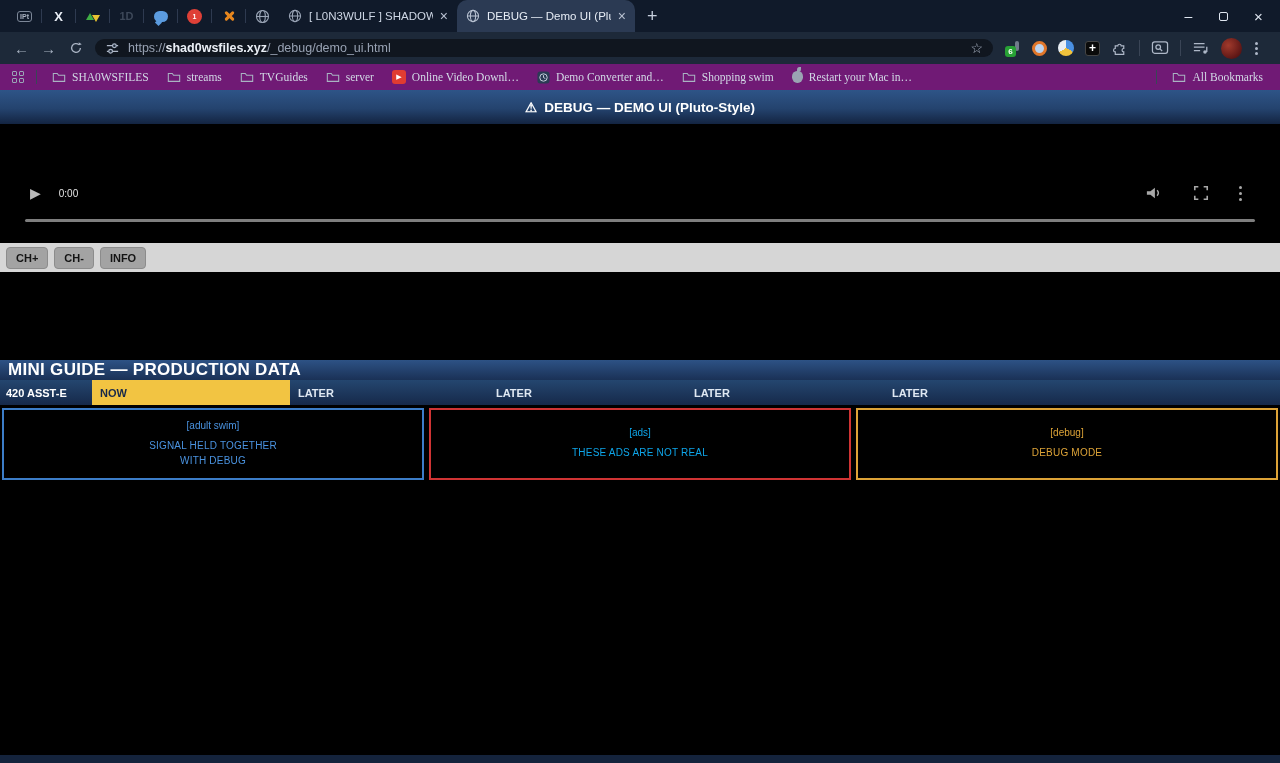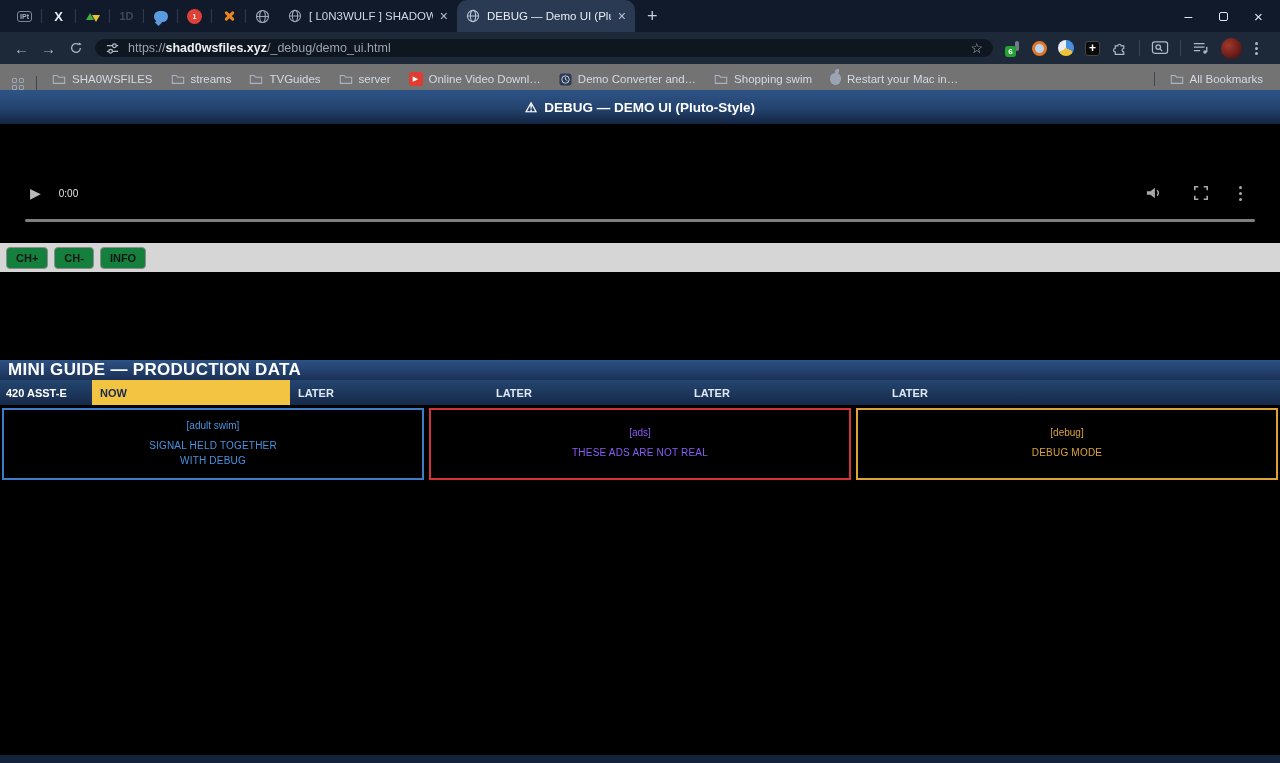--- a/index.html
+++ b/index.html
@@ -51,21 +51,21 @@
   .ext6 .shieldline { position:absolute; right:2px; top:0; width:4px; height:10px; background:#70记7b8b; background:#707b8b; border-radius:2px; }
   .ext6 .badge { position:absolute; left:-2px; bottom:-2px; min-width:11px; height:11px; background:#27a135; color:#fff; font-size:8px; font-weight:bold; border-radius:3px; display:flex; align-items:center; justify-content:center; }
   .extring { width:15px; height:15px; border-radius:50%; border:3px solid #e0762a; background:#bcd3ee; }
   .extwheel { width:16px; height:16px; border-radius:50%; background:conic-gradient(#4a90e2 0 33%, #f0c23c 33% 66%, #e9eef4 66% 100%); }
   .extplus { width:15px; height:15px; background:#0a0a0a; border:1px solid #444; border-radius:3px; color:#fff; font-size:12px; font-weight:bold; display:flex; align-items:center; justify-content:center; line-height:1; }
   .avatar { width:21px; height:21px; border-radius:50%; background:radial-gradient(circle at 35% 35%, #a13a2c, #5a1414 75%); }
   .kebab { display:flex; flex-direction:column; gap:2px; padding:2px; cursor:pointer; }
   .kebab i { width:3px; height:3px; border-radius:50%; background:#aeb8c8; }
 
   
-  .bookbar { height:26px; background:#737373; display:flex; align-items:flex-end; padding:0 8px; font-size:11.5px; color:#d2dae6; flex:none; }
+  .bookbar { height:26px; background:#701a75; display:flex; align-items:center; padding:0 8px; font-size:11.5px; color:#d2dae6; flex:none;font-family:Liberation Serif, serif; }
   .appsgrid { display:grid; grid-template-columns:5px 5px; grid-gap:2px; margin:0 6px 0 4px; cursor:pointer; }
   .appsgrid i { width:5px; height:5px; border:1.5px solid #9aa5b6; border-radius:1px; }
   .bsep { width:1px; height:14px; background:#3a4556; margin:0 6px; }
   .bm { display:flex; align-items:center; gap:6px; padding:0 9px; height:22px; border-radius:4px; cursor:pointer; white-space:nowrap; }
   .redvid { width:14px; height:14px; background:#e03c31; border-radius:3px; color:#fff; font-size:7px; display:flex; align-items:center; justify-content:center; }
   .apple { width:11px; height:12px; background:#9aa4b3; border-radius:45% 45% 48% 48%; position:relative; }
   .apple::before { content:""; position:absolute; top:-4px; left:5px; width:4px; height:5px; background:#9aa4b3; border-radius:60% 0 60% 0; }
   .bright { margin-left:auto; display:flex; align-items:center; }
 
   
@@ -78,41 +78,41 @@
   .vplay { color:#b9b9b9; font-size:14px; margin-left:14px; cursor:pointer; }
   .vtime { color:#e3e3e3; font-size:10px; margin-left:18px; }
   .vright { margin-left:auto; display:flex; align-items:center; gap:30px; margin-right:22px; }
   .vright svg { display:block; cursor:pointer; }
   .vkebab { display:flex; flex-direction:column; gap:3px; cursor:pointer; }
   .vkebab i { width:3px; height:3px; border-radius:50%; background:#a8a8a8; }
   .progress { position:absolute; left:25px; right:25px; top:95px; height:3px; background:#7e7e7e; border-radius:2px; cursor:pointer; }
 
   
   .btnstrip { height:29px; background:#d6d6d6; display:flex; align-items:center; padding-left:6px; gap:6px; flex:none; }
-  .ctrl-btn { background:#15803d; border:1px solid #8c8c8c; border-radius:4px; font-size:11px; font-weight:bold;
+  .ctrl-btn { background:#a3a3a3; border:1px solid #8c8c8c; border-radius:4px; font-size:11px; font-weight:bold;
     color:#141414; padding:4px 9px; font-family:"Liberation Sans",sans-serif; cursor:pointer; }
 
   .gap1 { height:88px; background:#000; flex:none; }
 
   
   .gtitle { height:20px; background:linear-gradient(180deg,#2d5285,#1a3156); color:#fff; font-weight:bold;
     font-size:17px; display:flex; align-items:center; padding-left:8px; letter-spacing:.3px; flex:none; }
   .grow { height:25px; background:linear-gradient(180deg,#24466f,#16294a); display:flex; font-size:11px; font-weight:bold; flex:none; }
   .gchan { width:92px; color:#fff; display:flex; align-items:center; padding-left:6px; flex:none; }
   .gslot { width:198px; display:flex; align-items:center; padding-left:8px; color:#dfe8f2; flex:none; cursor:pointer; }
   .gslot.now { background:#f2c442; color:#17294a; }
 
   .cards { margin-top:3px; display:flex; gap:5px; padding:0 2px; flex:none; }
   .gcard { flex:1; height:72px; background:#000; border:2px solid; display:flex; flex-direction:column;
     align-items:center; justify-content:center; gap:8px; text-align:center; cursor:pointer; }
   .gcard .tag { font-size:10px; }
   .gcard .ttl { font-size:10px; line-height:1.45; letter-spacing:.2px; }
   .gcard .ttl:empty { display:none; }
   .c0 { border-color:#3c7dc8; color:#4a93e0; }
-  .c1 { border-color:#d03434; color:#8b5cf6; }
+  .c1 { border-color:#d03434; color:#0ea5e9; }
   .c2 { border-color:#2aa95f; color:#2fc56e; }
   .c3 { border-color:#dda337; color:#dda337; }
 
   .gap2 { flex:1; background:#000; }
   .footer { height:8px; background:#14233c; flex:none; }
 </style>
 </head>
 <body>
 
 <div class="shell">

